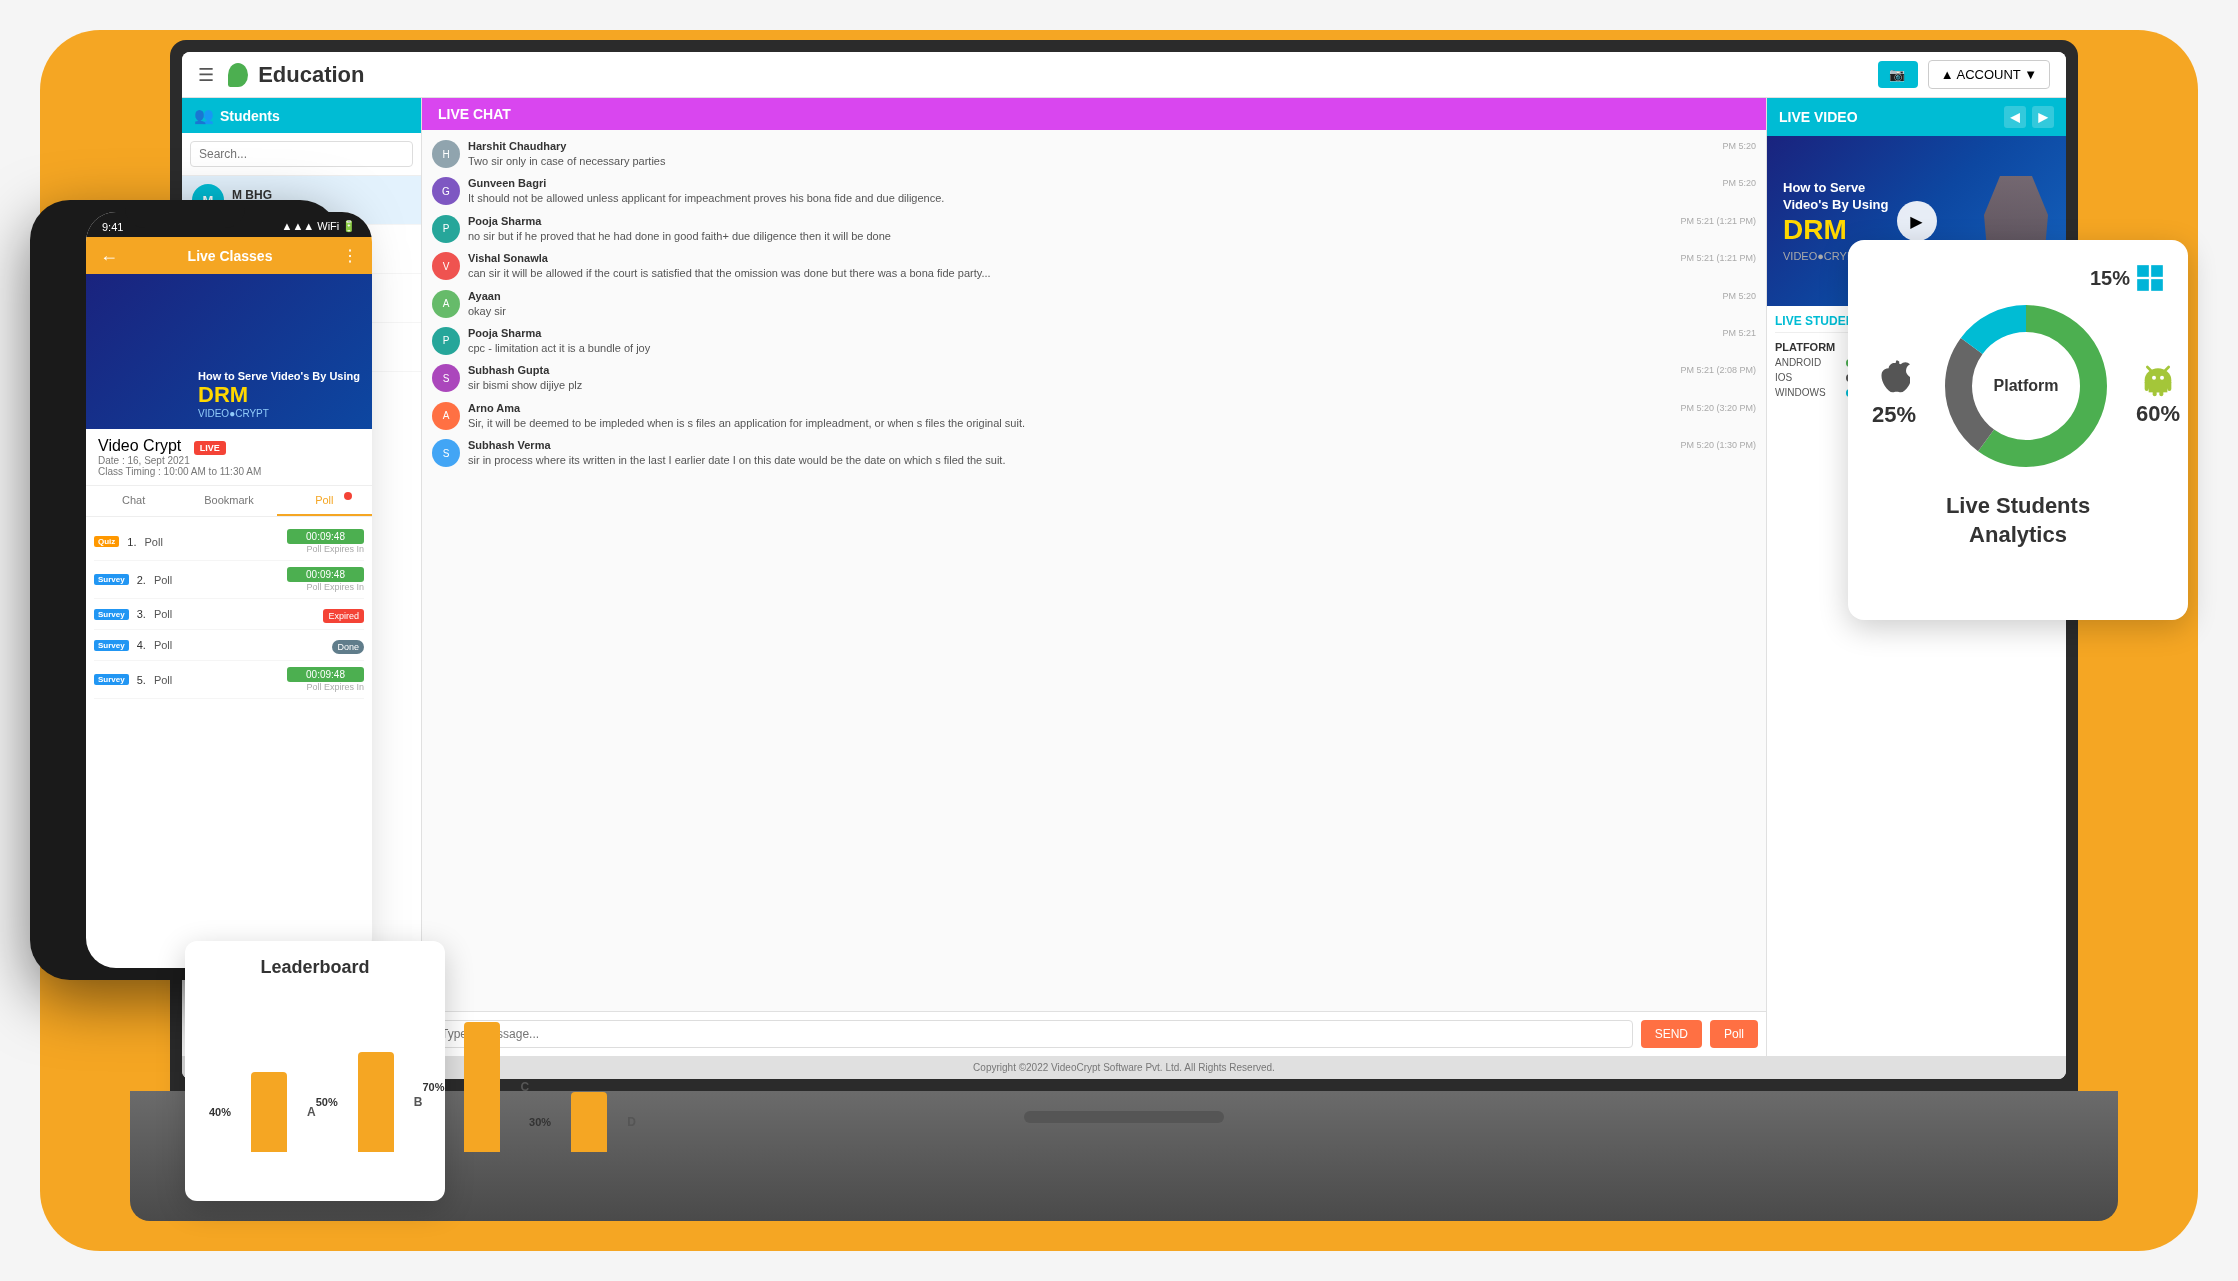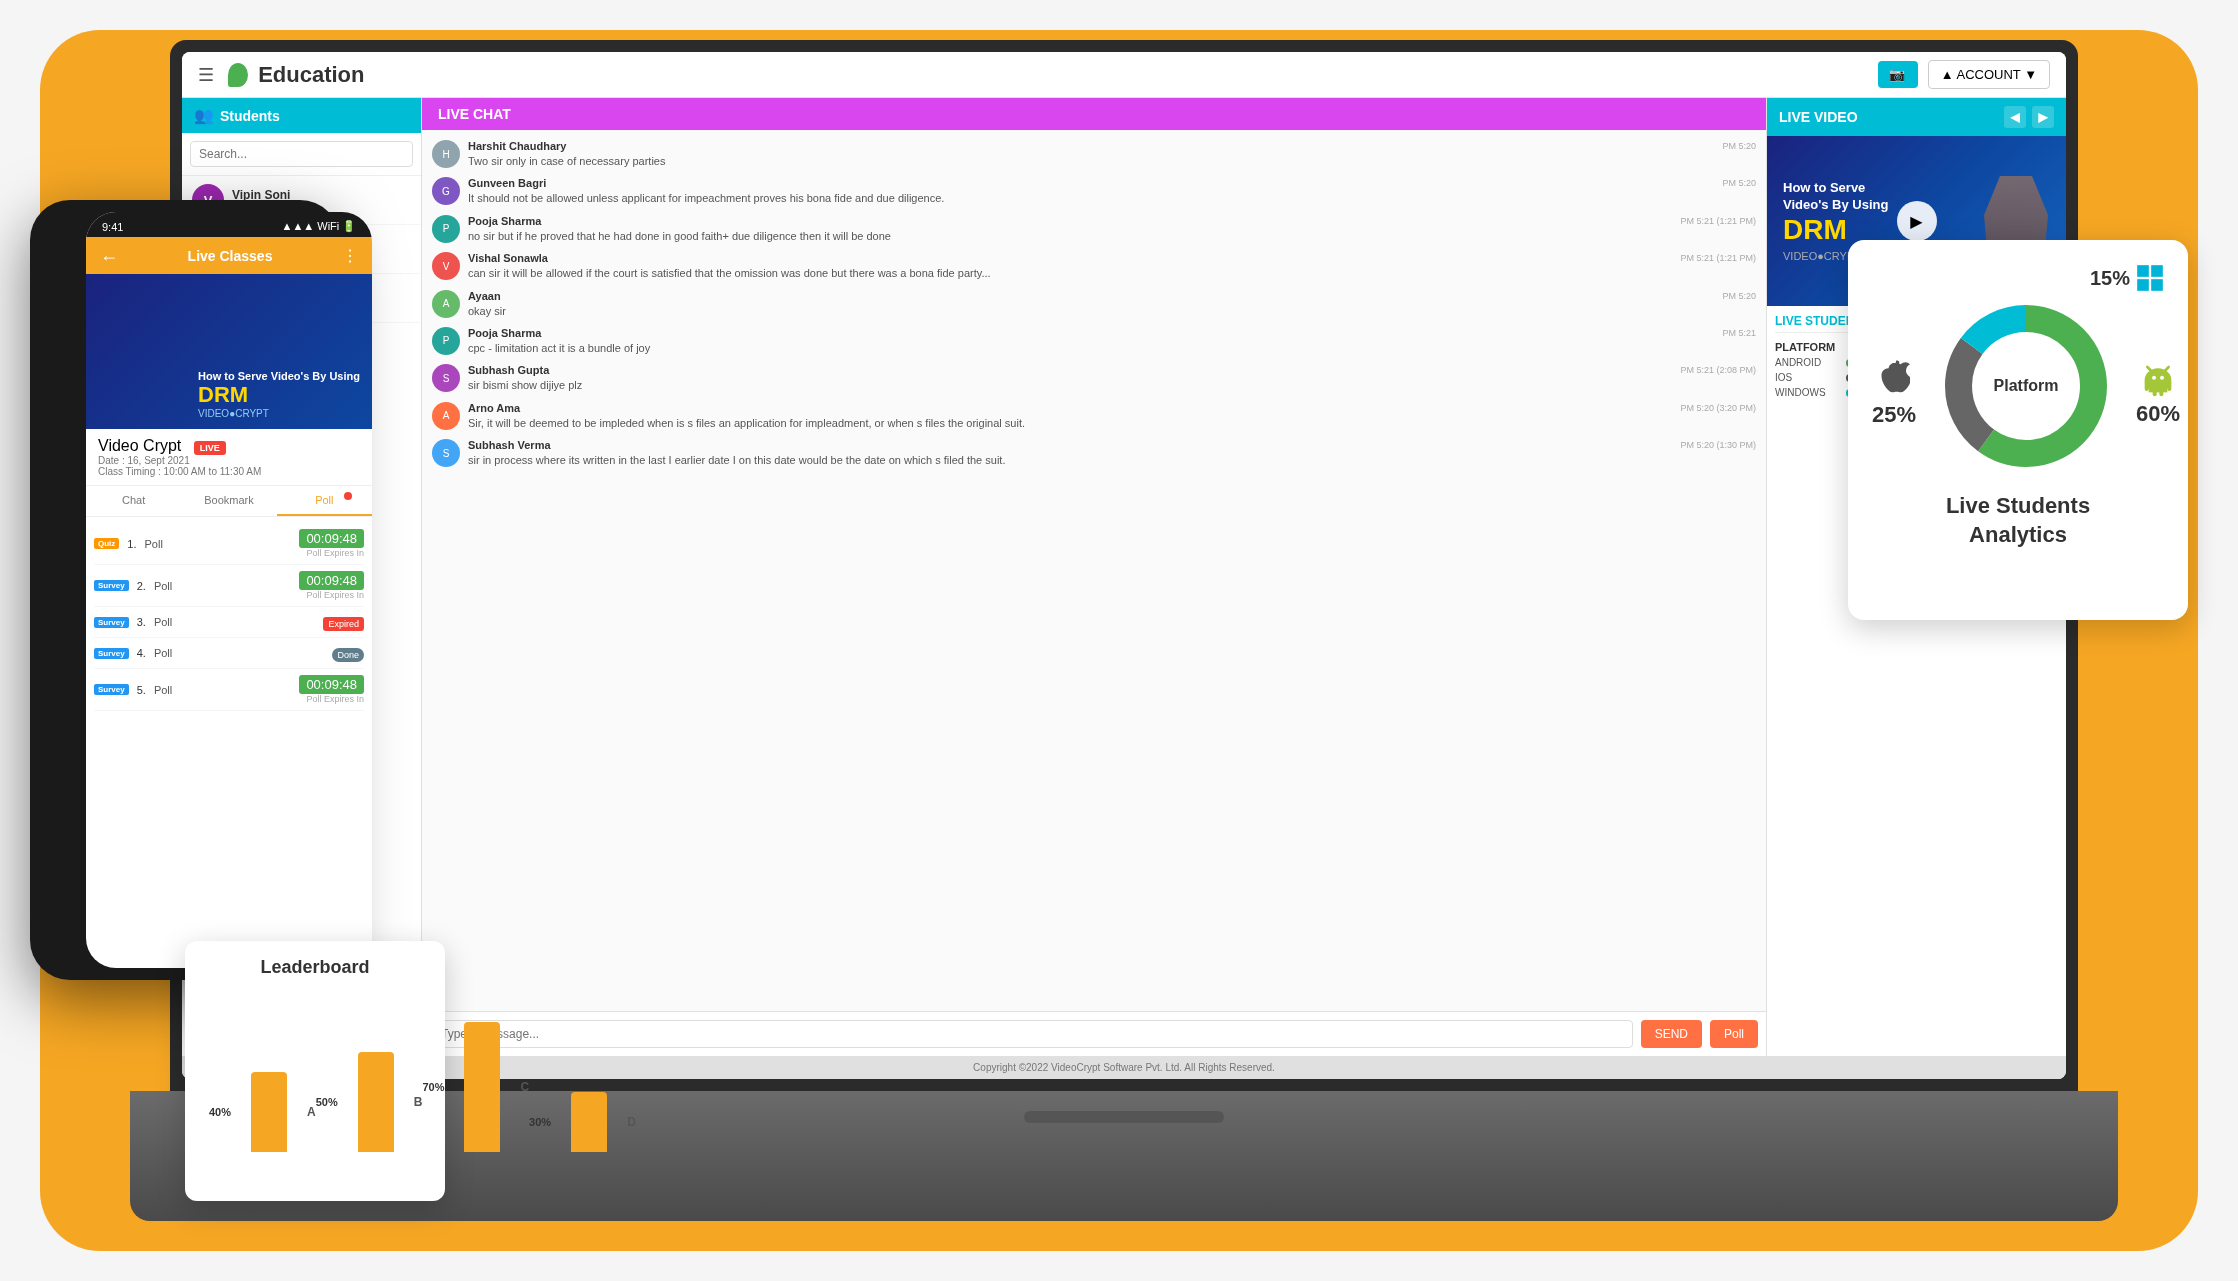--- a/index.html
+++ b/index.html
@@ -550,24 +550,24 @@
       border-radius: 2px;
       font-weight: bold;
       color: white;
       flex-shrink: 0;
     }
     .quiz-badge { background: #ff9800; }
     .survey-badge { background: #2196f3; }
     .poll-number { font-size: 11px; color: #333; flex-shrink: 0; }
     .poll-title { font-size: 11px; color: #555; flex: 1; }
     .timer-badge {
-      font-size: 13px;
+      font-size: 10px;
       background: #4caf50;
       color: white;
-      padding: 2px 7px;
+      padding: 2px 19px;
       border-radius: 3px;
     }
     .expired-badge {
       font-size: 9px;
       background: #f44336;
       color: white;
       padding: 2px 5px;
       border-radius: 3px;
     }
     .done-badge {
@@ -687,20 +687,27 @@
 
         <div class="students-panel">
           <div class="panel-header">
             <span class="panel-header-icon">👥</span>
             <span>Students</span>
           </div>
           <div class="search-box">
             <input class="search-input" type="text" placeholder="Search..." style="">
           </div>
           <div class="student-list">
+            <div class="student-item active">
+              <div class="student-avatar">M</div>
+              <div class="student-info">
+                <div class="student-name">M BHG</div>
+                <div class="student-detail">Online</div>
+              </div>
+            </div>
             <div class="student-item">
               <div class="student-avatar" style="background:#9c27b0;">V</div>
               <div class="student-info">
                 <div class="student-name">Vipin Soni</div>
                 <div class="student-detail">Active</div>
               </div>
             </div>
             <div class="student-item">
               <div class="student-avatar" style="background:#e91e63;">D</div>
               <div class="student-info">

